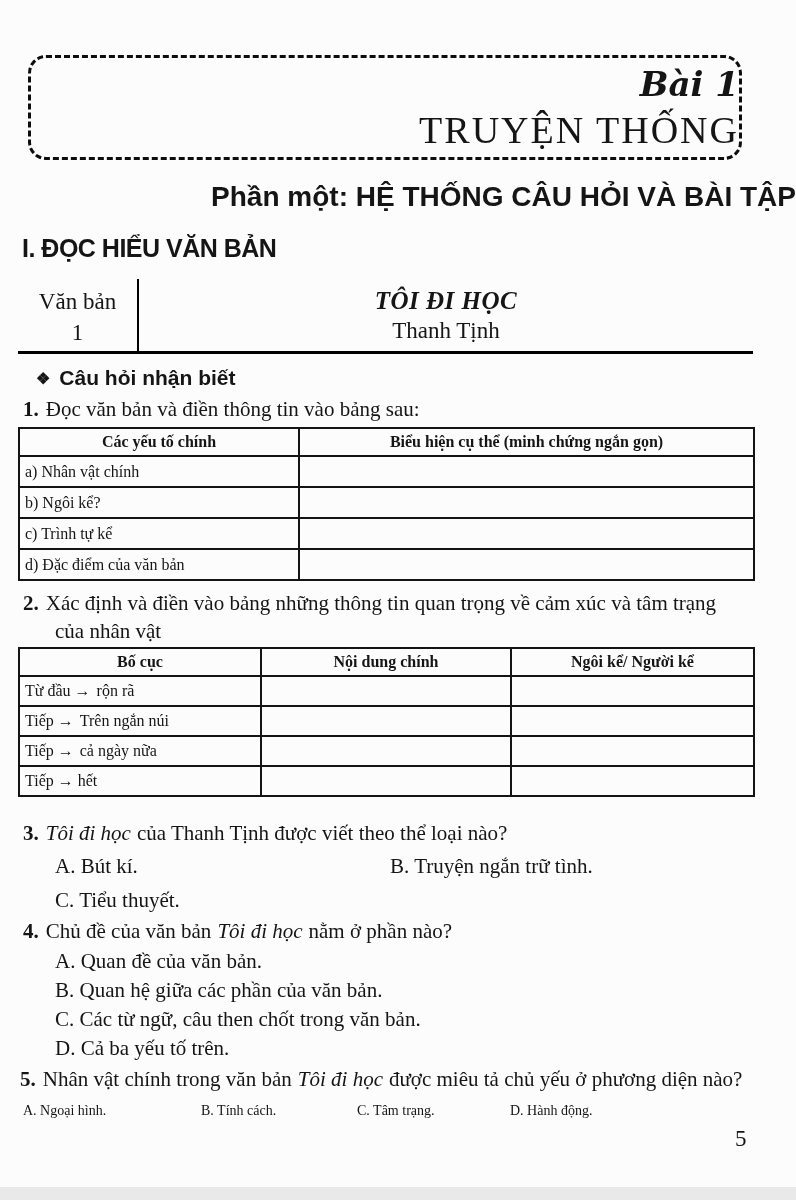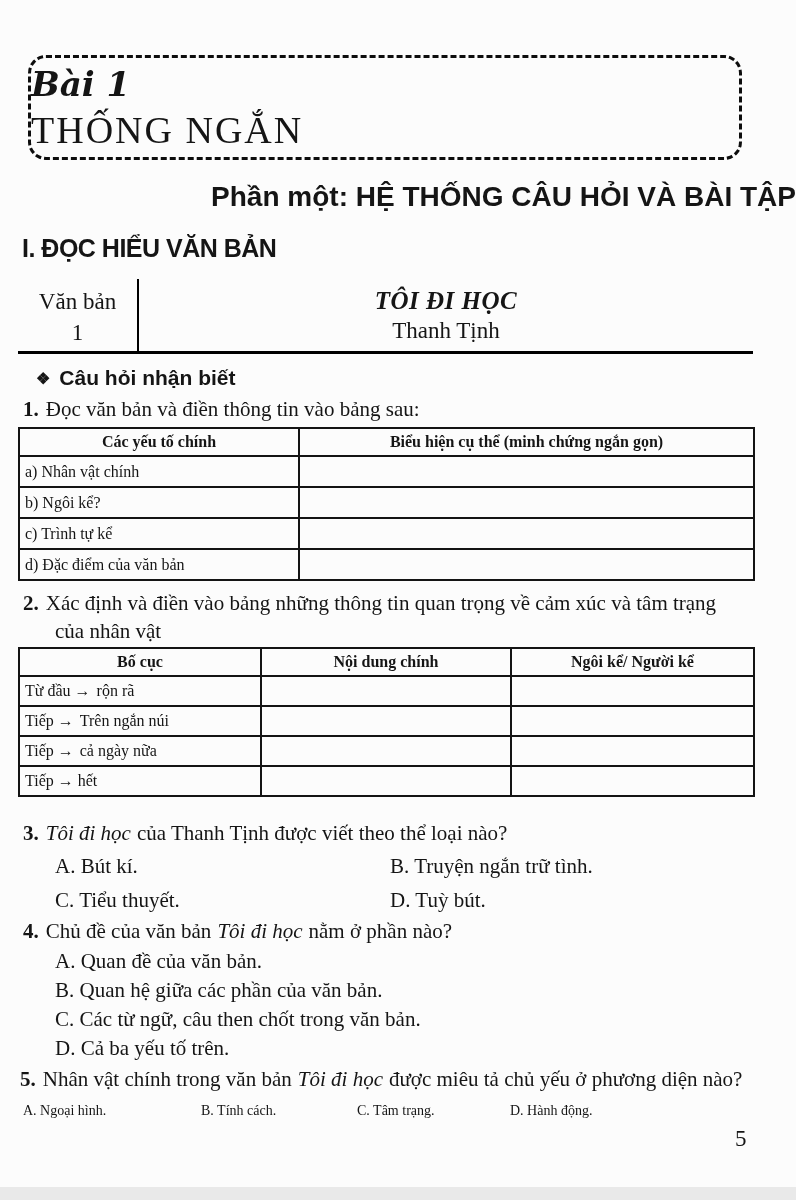--- a/index.html
+++ b/index.html
@@ -6,21 +6,21 @@
   .page {
     position:relative; width:796px; height:1200px;
     background:#fcfcfc; color:#151515;
     font-family:"Liberation Serif", serif;
     overflow:hidden;
   }
   
   .lesson-box {
     box-sizing:border-box; margin:55px 0 0 28px; width:714px; height:105px;
     border:3.5px dashed #0d0d0d; border-radius:18px;
-    text-align:left; padding-top:4px;
+    text-align:right; padding-top:4px;
   }
   .lesson-label { font-family:"DejaVu Serif", serif; font-style:italic; font-weight:bold; font-size:34px; line-height:44px; }
   .lesson-title { font-size:38px; line-height:48px; letter-spacing:2px; }
 
   .part-heading {
     margin-top:21px; text-align:right;
     font-family:"Liberation Sans", sans-serif; font-weight:bold; font-size:28px;
   }
   .section-heading {
     margin:21px 0 0 22px;
@@ -70,21 +70,21 @@
   .page-number { position:absolute; top:1126px; left:735px; font-size:23px; }
   .scan-edge { position:absolute; left:0; bottom:0; width:796px; height:13px; background:#e9e9e9; }
 </style>
 </head>
 <body>
 
 <div class="page">
 
   <div class="lesson-box">
     <div class="lesson-label">Bài 1</div>
-    <div class="lesson-title">THỐNG NGẮN</div>
+    <div class="lesson-title">TRUYỆN THỐNG</div>
   </div>
 
   <div class="part-heading">Phần một: HỆ THỐNG CÂU HỎI VÀ BÀI TẬP</div>
 
   <div class="section-heading">I. ĐỌC HIỂU VĂN BẢN</div>
 
   <div class="doc-header">
     <div class="doc-header-left">
       <div class="doc-label">Văn bản</div>
       <div class="doc-number">1</div>
@@ -174,21 +174,20 @@
     </table>
 
   <div class="q3-block">
     <div class="q-line">
       <span class="qnum">3.</span><span class="qit lead">Tôi đi học</span><span>của Thanh Tịnh được viết theo thể loại nào?</span>
     </div>
     <div class="q3-opts">
       <span>A. Bút kí.</span>
       <span>B. Truyện ngắn trữ tình.</span>
       <span>C. Tiểu thuyết.</span>
-      <span>D. Tuỳ bút.</span>
     </div>
   </div>
 
   <div style="margin-top:2px;">
     <div class="q-line">
       <span class="qnum">4.</span><span>Chủ đề của văn bản</span><span class="qit mid">Tôi đi học</span><span>nằm ở phần nào?</span>
     </div>
     <div class="q4-opts">
       <div>A. Quan đề của văn bản.</div>
       <div>B. Quan hệ giữa các phần của văn bản.</div>

